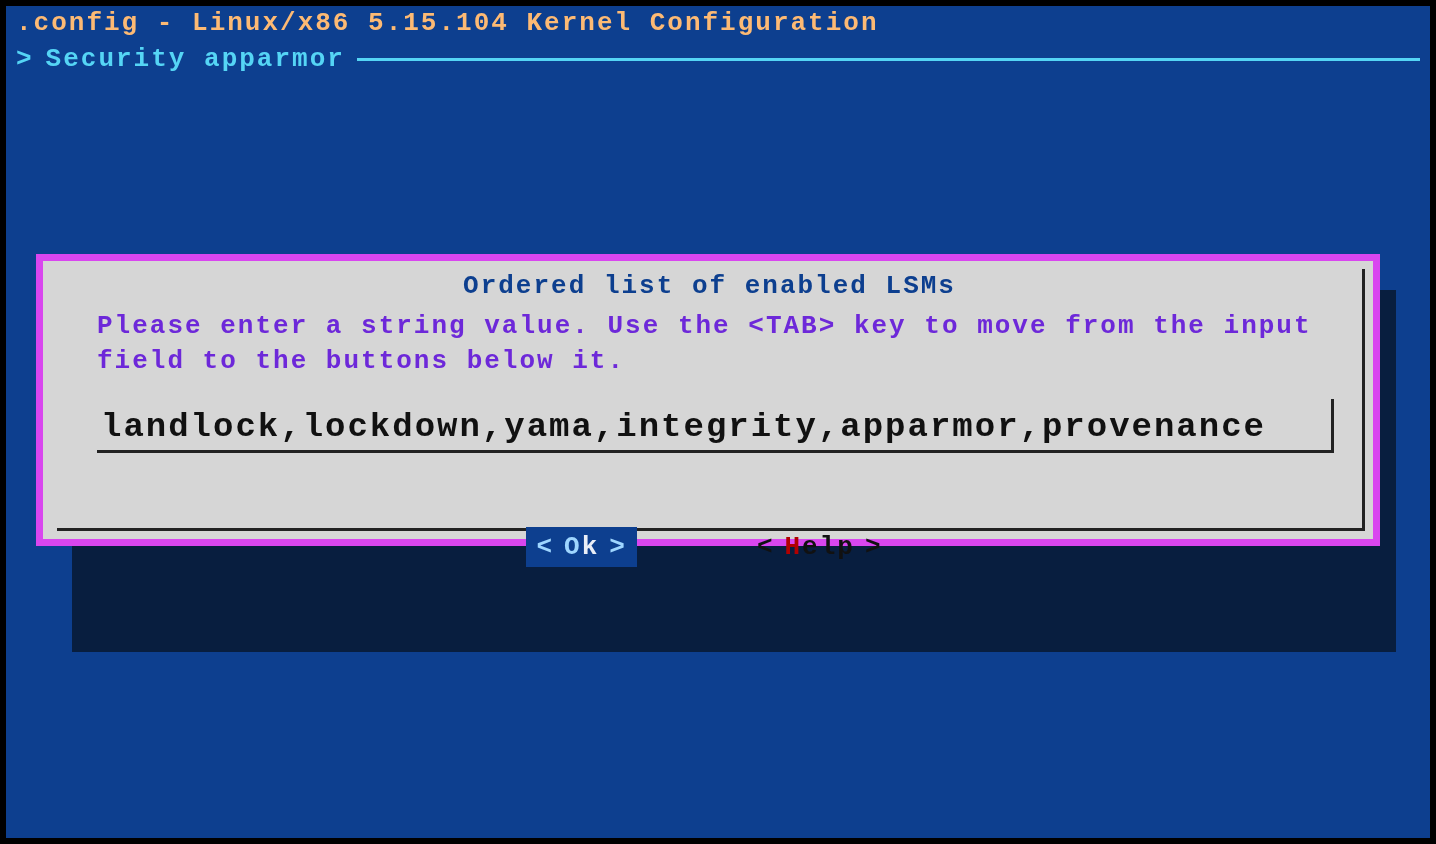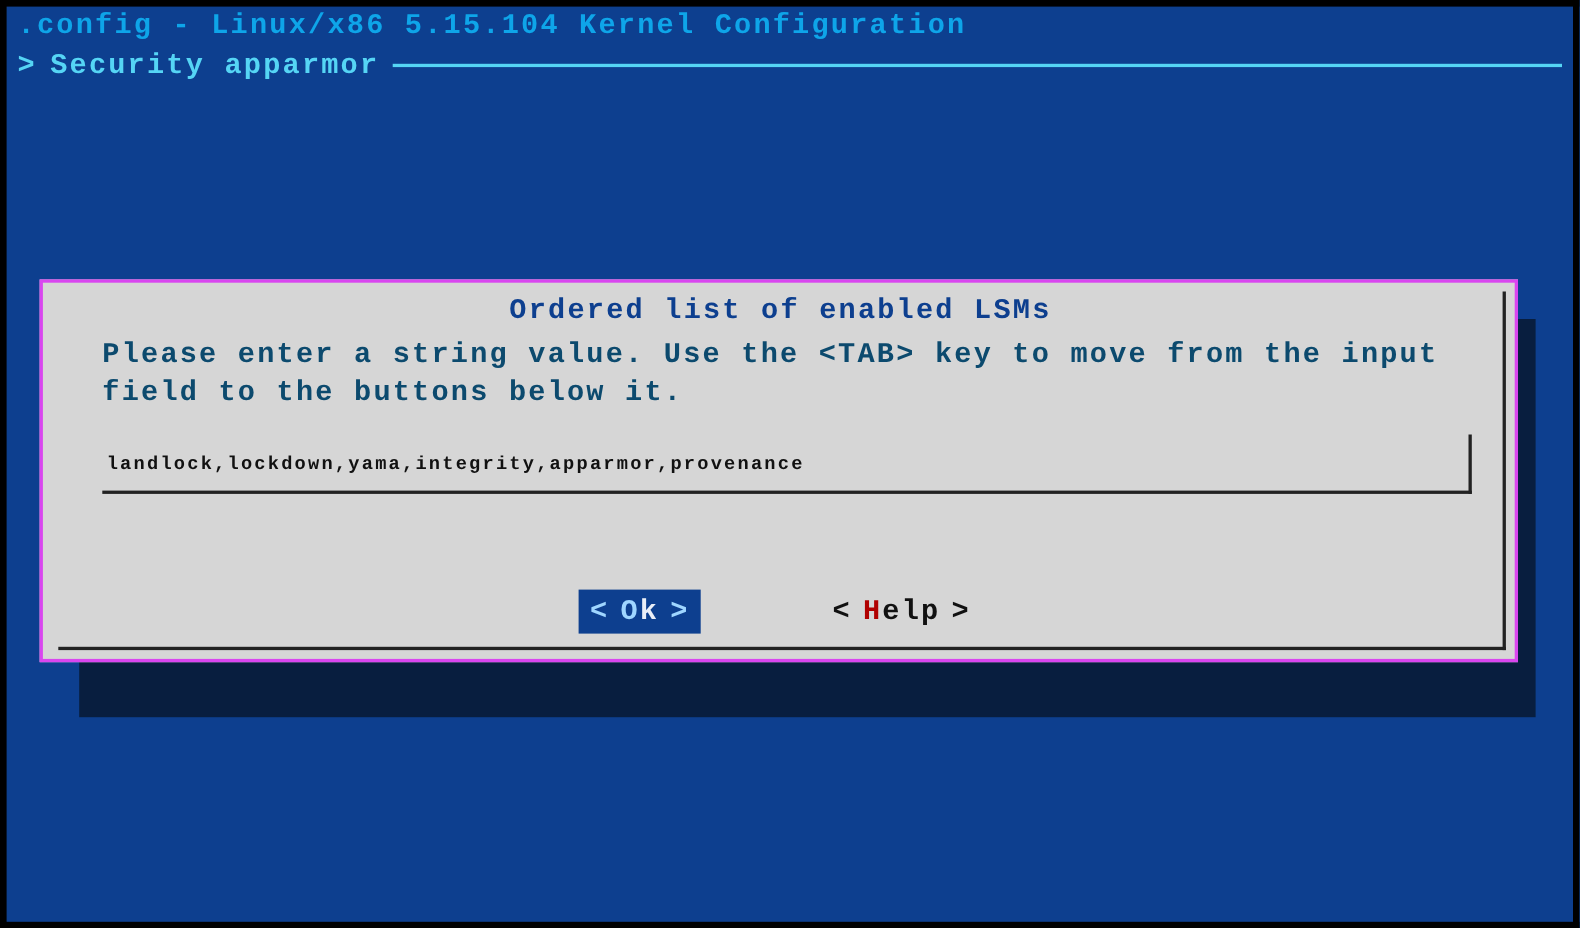--- a/index.html
+++ b/index.html
@@ -21,21 +21,21 @@
     }
     .left-black {
       position: absolute; left: 0; top: 0; bottom: 0; width: 6px; background: #000;
     }
     .right-black {
       position: absolute; right: 0; top: 0; bottom: 0; width: 6px; background: #000;
     }
 
     .header {
       position: absolute; left: 16px; top: 8px;
-      color: #0ea5e9; font-weight: bold; text-align: right;
+      color: #fdba74; font-weight: bold; text-align: right;
     }
 
     .breadcrumb-row {
       position: absolute; left: 16px; top: 44px; right: 16px;
       display: flex; align-items: center; gap: 12px;
     }
     .breadcrumb-caret {
       color: #55d5f5; font-weight: bold;
     }
     .breadcrumb-text {
@@ -44,47 +44,47 @@
     .hr-line { flex: 1 1 auto; height: 3px; background: #55d5f5; }
 
     
     .dialog-shadow {
       position: absolute;
       left: 72px; top: 290px; width: 1324px; height: 362px;
       background: #081e3f;
     }
     .dialog {
       position: absolute;
-      left: 36px; top: 254px; width: 1344px; height: 348px;
+      left: 36px; top: 254px; width: 1344px; height: 292px;
       background: #d6d6d6;
-      border: 3px solid #d946ef;
+      border: 7px solid #d946ef;
     }
     .dialog-inner {
       position: absolute; left: 14px; top: 8px; right: 8px; bottom: 8px;
       border-right: 3px solid #222; border-bottom: 3px solid #222;
     }
     .dialog-title {
       position: absolute; left: 0; right: 0; top: 2px;
       text-align: center;
       color: #0d3f8f; font-weight: bold;
     }
     .dialog-instr {
       position: absolute; left: 40px; right: 30px; top: 40px;
-      color: #0c4a6e; font-weight: 600; line-height: 1.35;
+      color: #6d28d9; font-weight: 600; line-height: 1.35;
     }
     .input-wrap {
       position: absolute; left: 40px; right: 28px; top: 130px; height: 54px;
       border-right: 3px solid #222; border-bottom: 3px solid #222;
       padding-right: 6px;
     }
     .input-field {
       width: 100%; height: 100%;
       background: transparent;
       border: none; outline: none;
-      font-family: inherit; font-size: 17px; letter-spacing: 2px;
+      font-family: inherit; font-size: 34px; letter-spacing: 2px;
       color: #111; font-weight: 600; padding: 8px 4px 4px 4px;
     }
     .buttons {
       position: absolute; left: 0; right: 0; bottom: 20px; top: 278px;
       display: flex; justify-content: center; gap: 110px; align-items: center;
     }
     .btn {
       display: inline-flex; align-items: center; gap: 10px;
       font-weight: bold; padding: 0 10px; height: 40px; line-height: 40px;
       color: #111;

